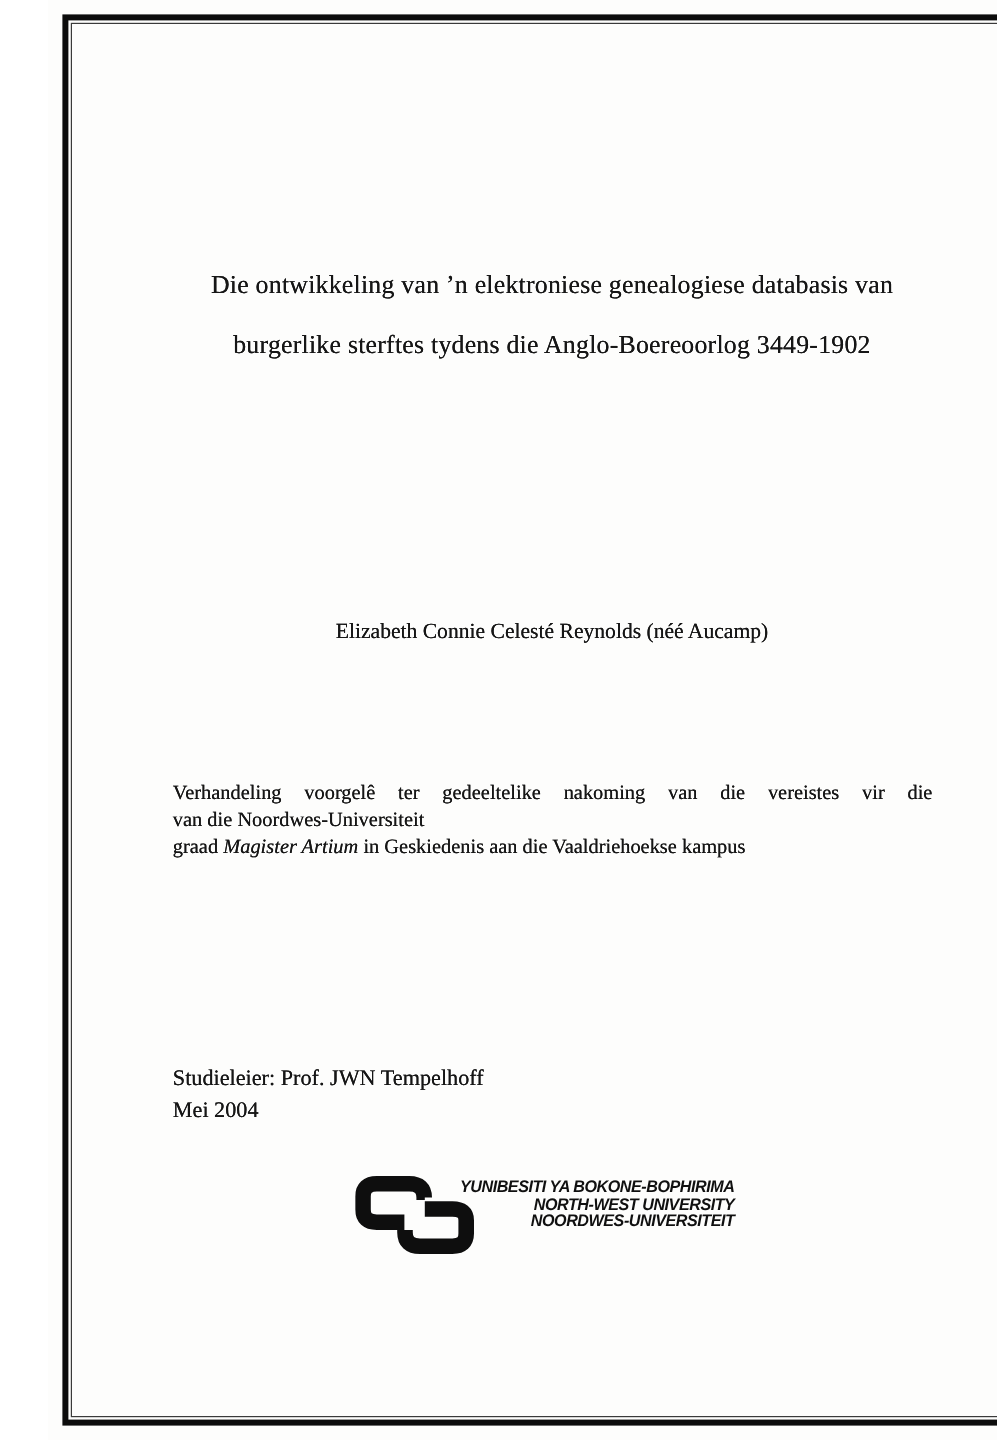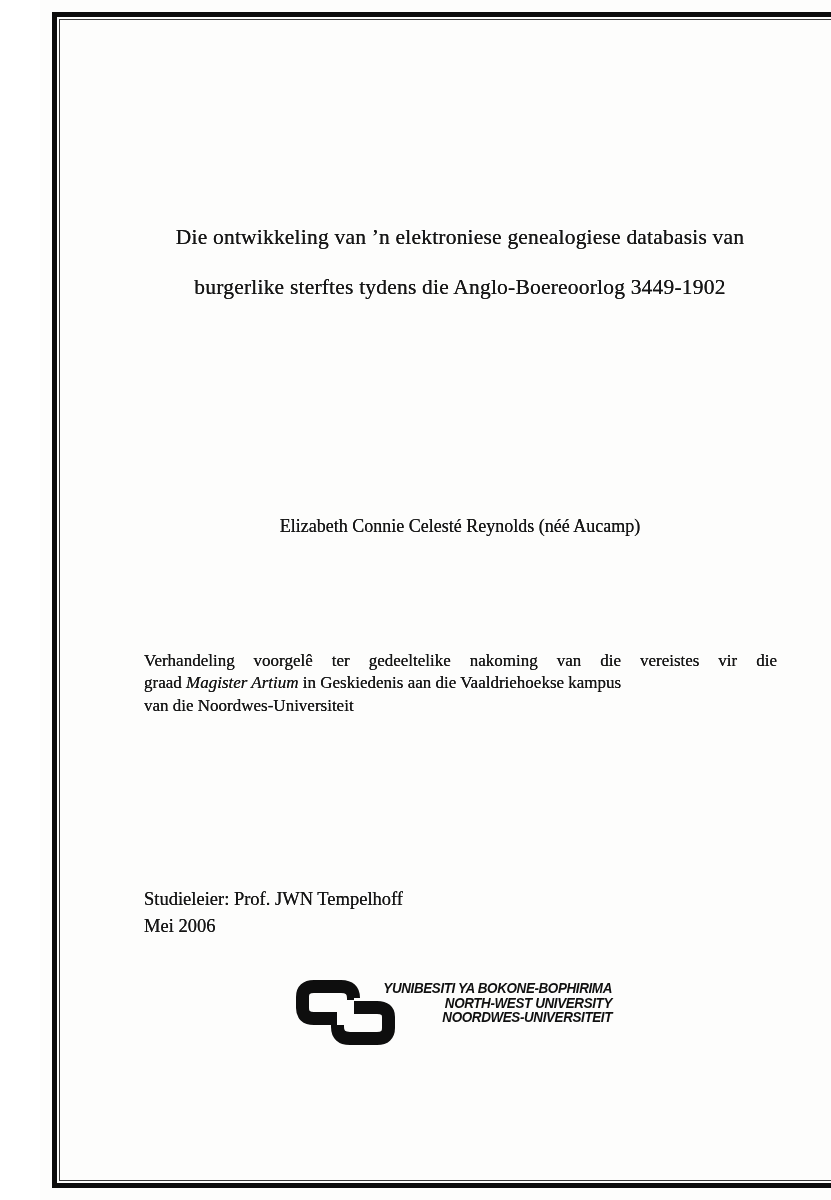--- a/index.html
+++ b/index.html
@@ -54,27 +54,27 @@
     <div>Die ontwikkeling van ’n elektroniese genealogiese databasis van</div>
     <div>burgerlike sterftes tydens die Anglo-Boereoorlog 3449-1902</div>
   </div>
 
   <div class="centered byline">deur</div>
 
   <div class="centered author">Elizabeth Connie Celesté Reynolds (néé Aucamp)</div>
 
   <div class="statement">
     <div class="just">Verhandeling voorgelê ter gedeeltelike nakoming van die vereistes vir die</div>
+    <div>van die Noordwes-Universiteit</div>
     <div><span>graad </span><span class="it">Magister Artium</span><span> in Geskiedenis aan die Vaaldriehoekse kampus</span></div>
-    <div>van die Noordwes-Universiteit</div>
   </div>
 
   <div class="supervisor-block">
     <div>Studieleier: Prof. JWN Tempelhoff</div>
-    <div>Mei 2006</div>
+    <div>Mei 2004</div>
   </div>
 
   <div class="logo">
     <svg class="logo-mark" width="100" height="68" viewBox="0 0 100 68" xmlns="http://www.w3.org/2000/svg">
 
       <path d="M 57.5 20 L 57.5 18 Q 57.5 6.5 45 6.5 L 18 6.5 Q 6.5 6.5 6.5 17 L 6.5 28 Q 6.5 38.5 18 38.5 L 41 38.5" fill="none" stroke="#0e0e0e" stroke-width="13"></path>
 
       <path d="M 41.5 45 L 41.5 47 Q 41.5 58.5 54 58.5 L 81 58.5 Q 92.5 58.5 92.5 48 L 92.5 37 Q 92.5 27.5 81 27.5 L 58 27.5" fill="none" stroke="#fdfdfc" stroke-width="19"></path>
 
       <path d="M 41.5 45 L 41.5 47 Q 41.5 58.5 54 58.5 L 81 58.5 Q 92.5 58.5 92.5 48 L 92.5 37 Q 92.5 27.5 81 27.5 L 58 27.5" fill="none" stroke="#0e0e0e" stroke-width="13"></path>

